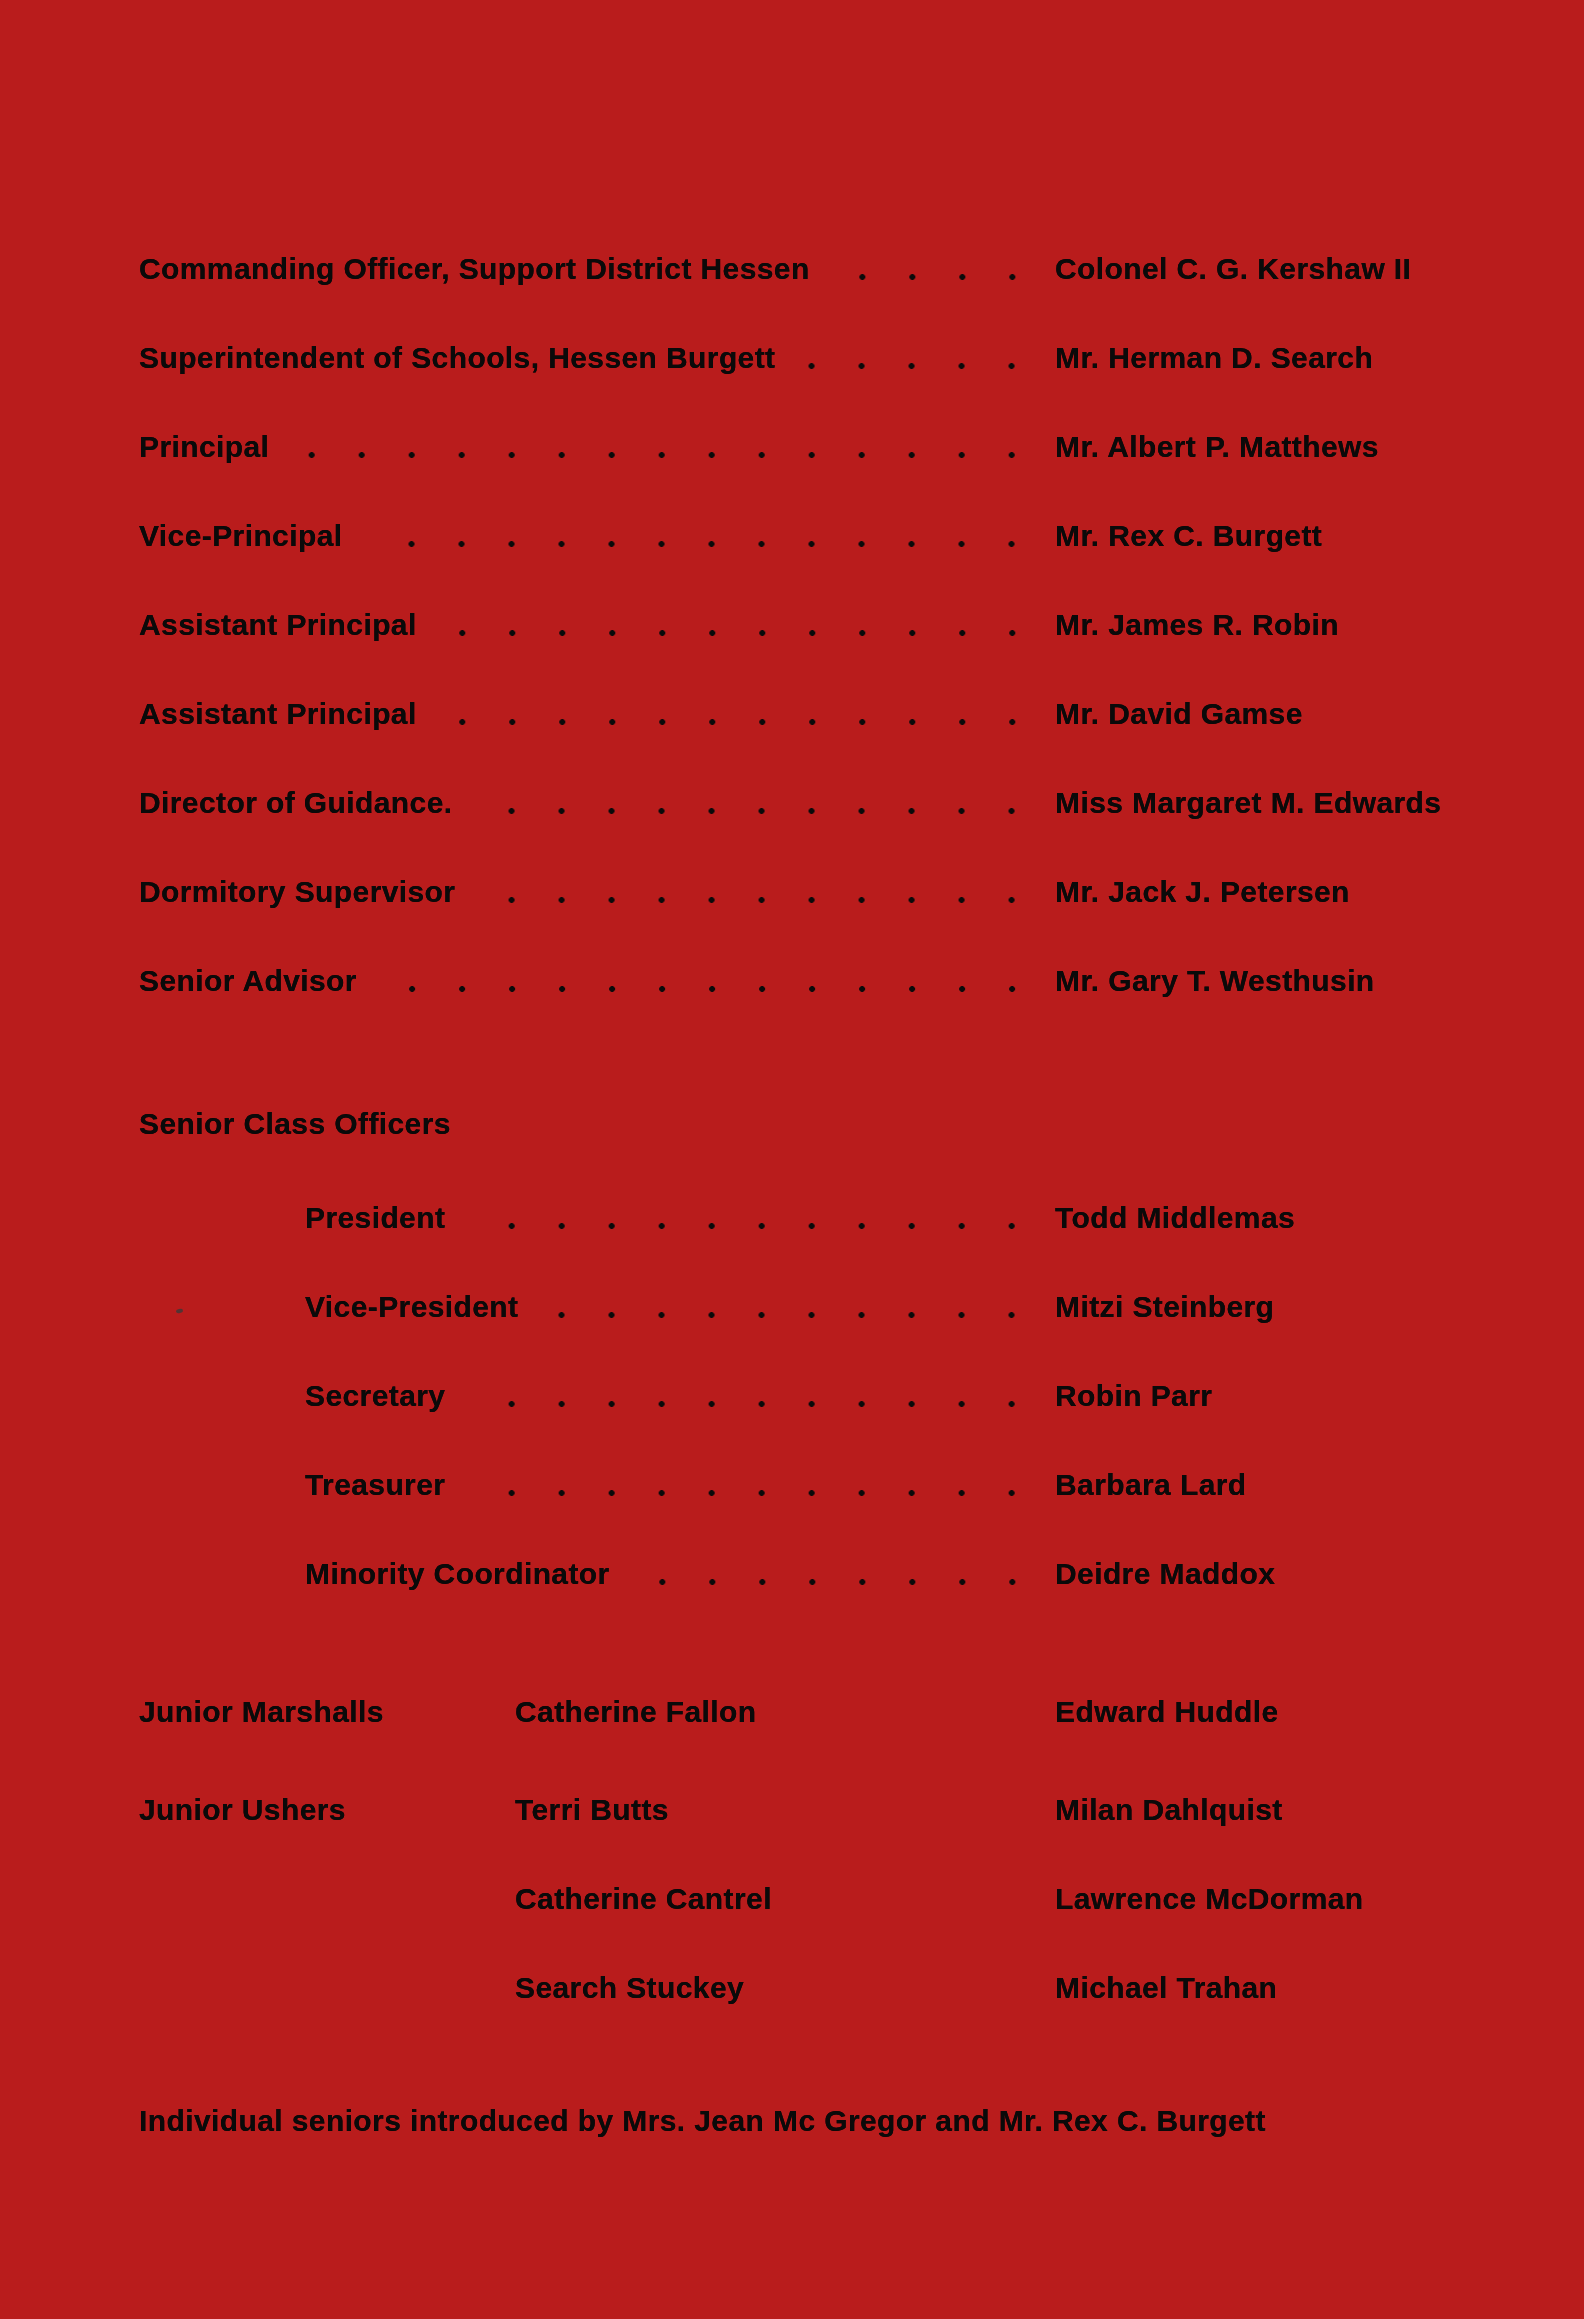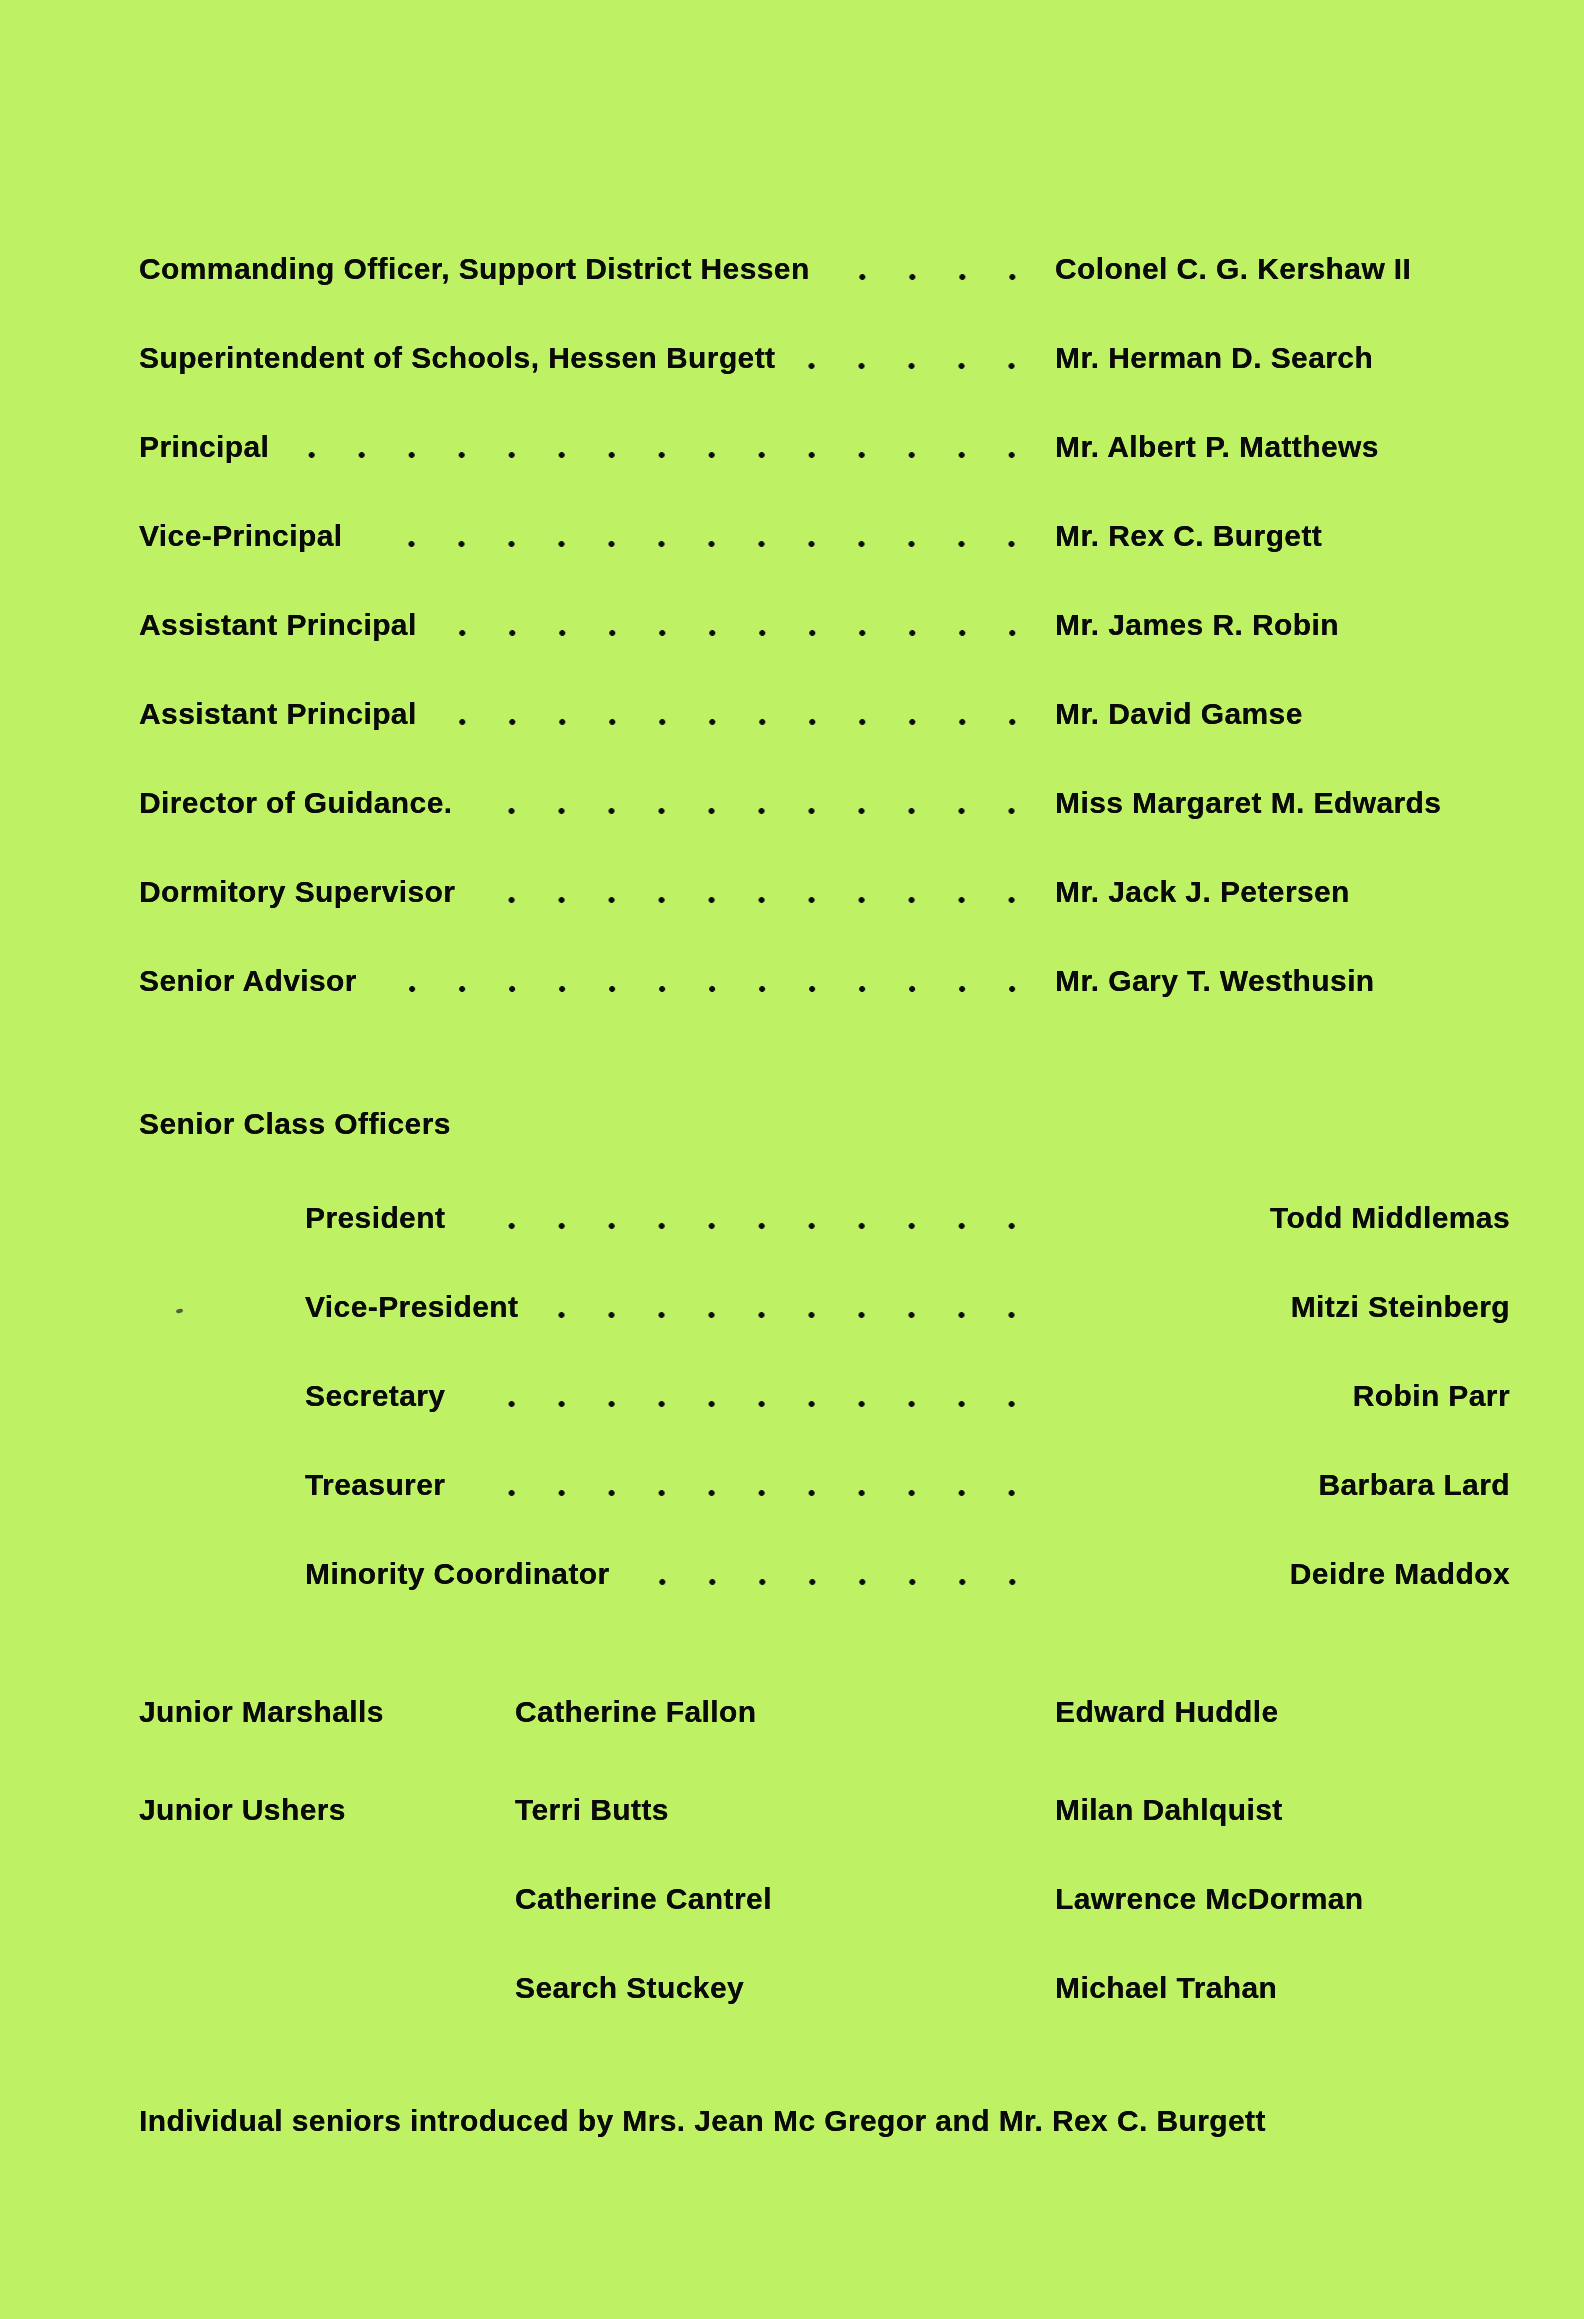--- a/index.html
+++ b/index.html
@@ -4,21 +4,21 @@
 <style>
   html,body{margin:0;padding:0;}
   body{
     width:1584px;height:2320px;
     background:#f2f2f2;
     font-family:"Liberation Sans", sans-serif;
   }
   .page{
     position:relative;
     width:1584px;height:2320px;
-    background:#bef264;
+    background:#b91c1c;
     color:#0a0a0a;
     overflow:hidden;
   }
   .content{
     position:absolute;
     left:139px; top:249px;
     width:1371px;
   }
   
   .t{
@@ -47,21 +47,21 @@
   .staff-list .lead-row:last-child{margin-bottom:0;}
 
   .section-heading{
     margin:103px 0 0 0;
     padding:0;
   }
   .officers{
     margin-top:54px;
     padding-left:166px;
   }
-  .officers .lead-row{margin-bottom:49px;text-align:right;}
+  .officers .lead-row{margin-bottom:49px;}
   .officers .lead-row:last-child{margin-bottom:4px;}
 
   .tri-row{
     display:flex;
     margin-bottom:49px;
   }
   .tri-row .c1{flex:0 0 376px;}
   .tri-row .c2{flex:0 0 540px;}
   .tri-row .c3{flex:1 1 auto;}
 

